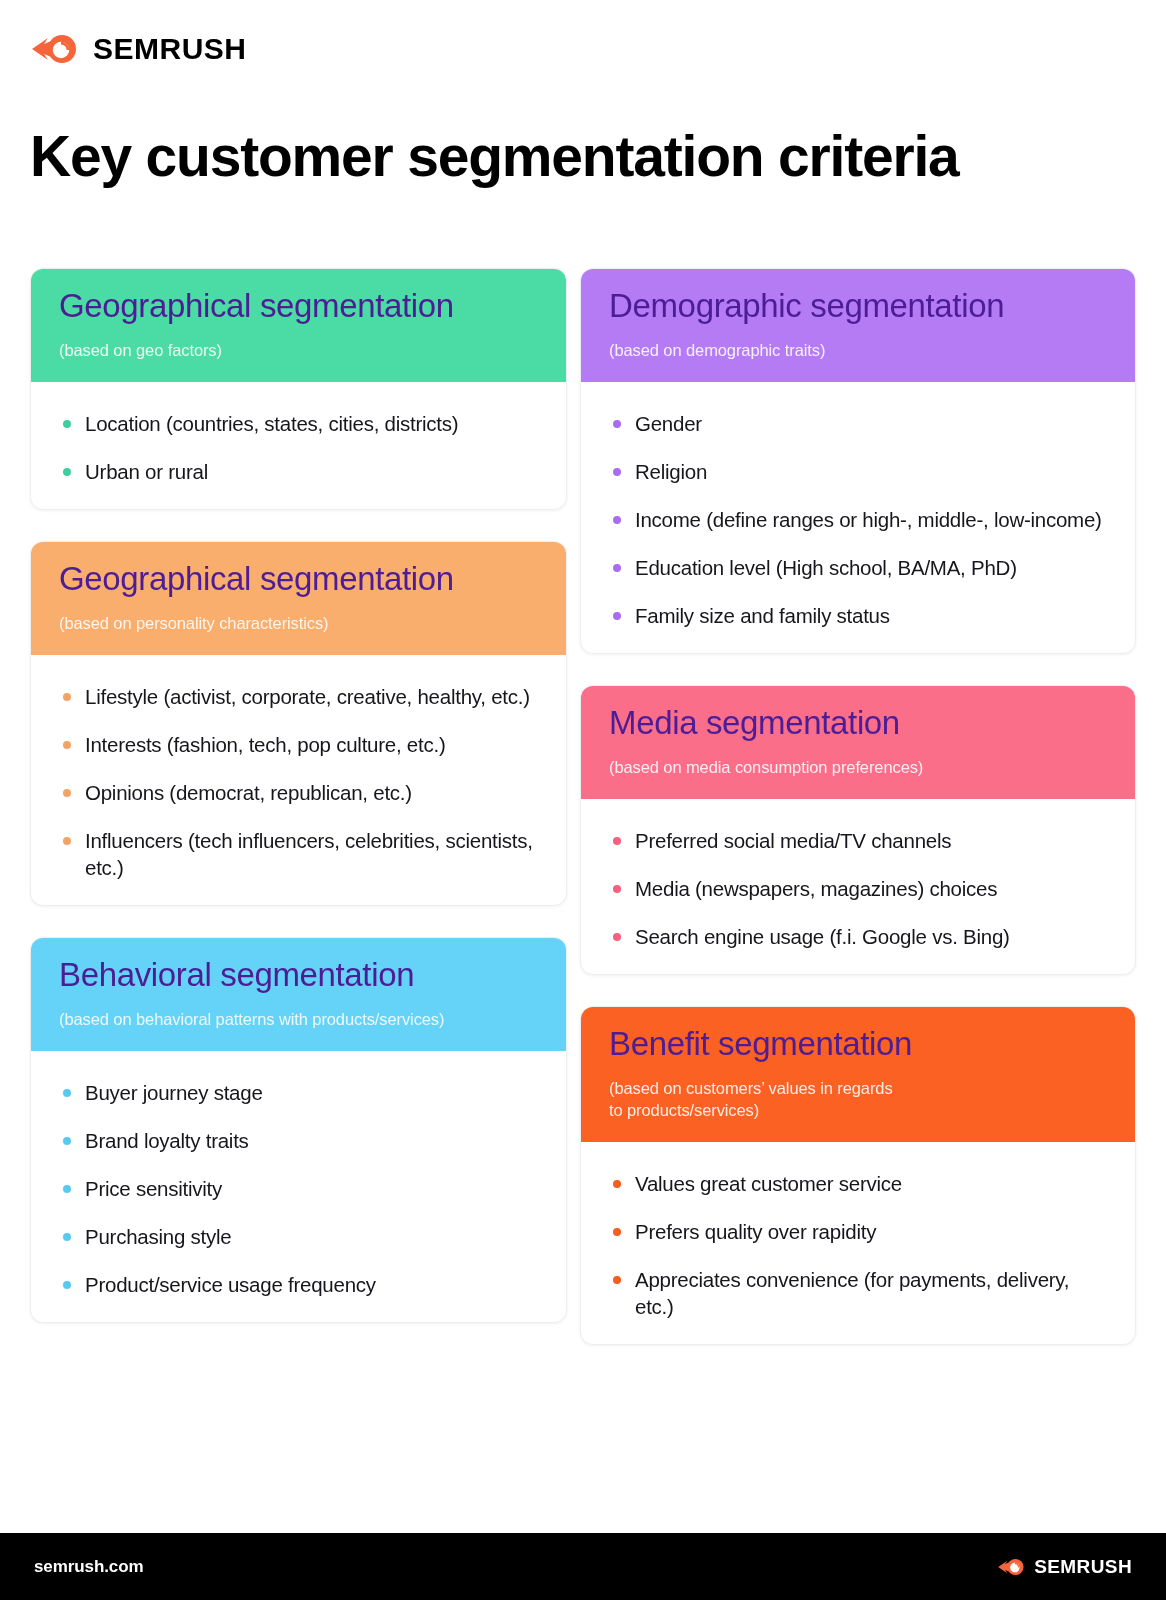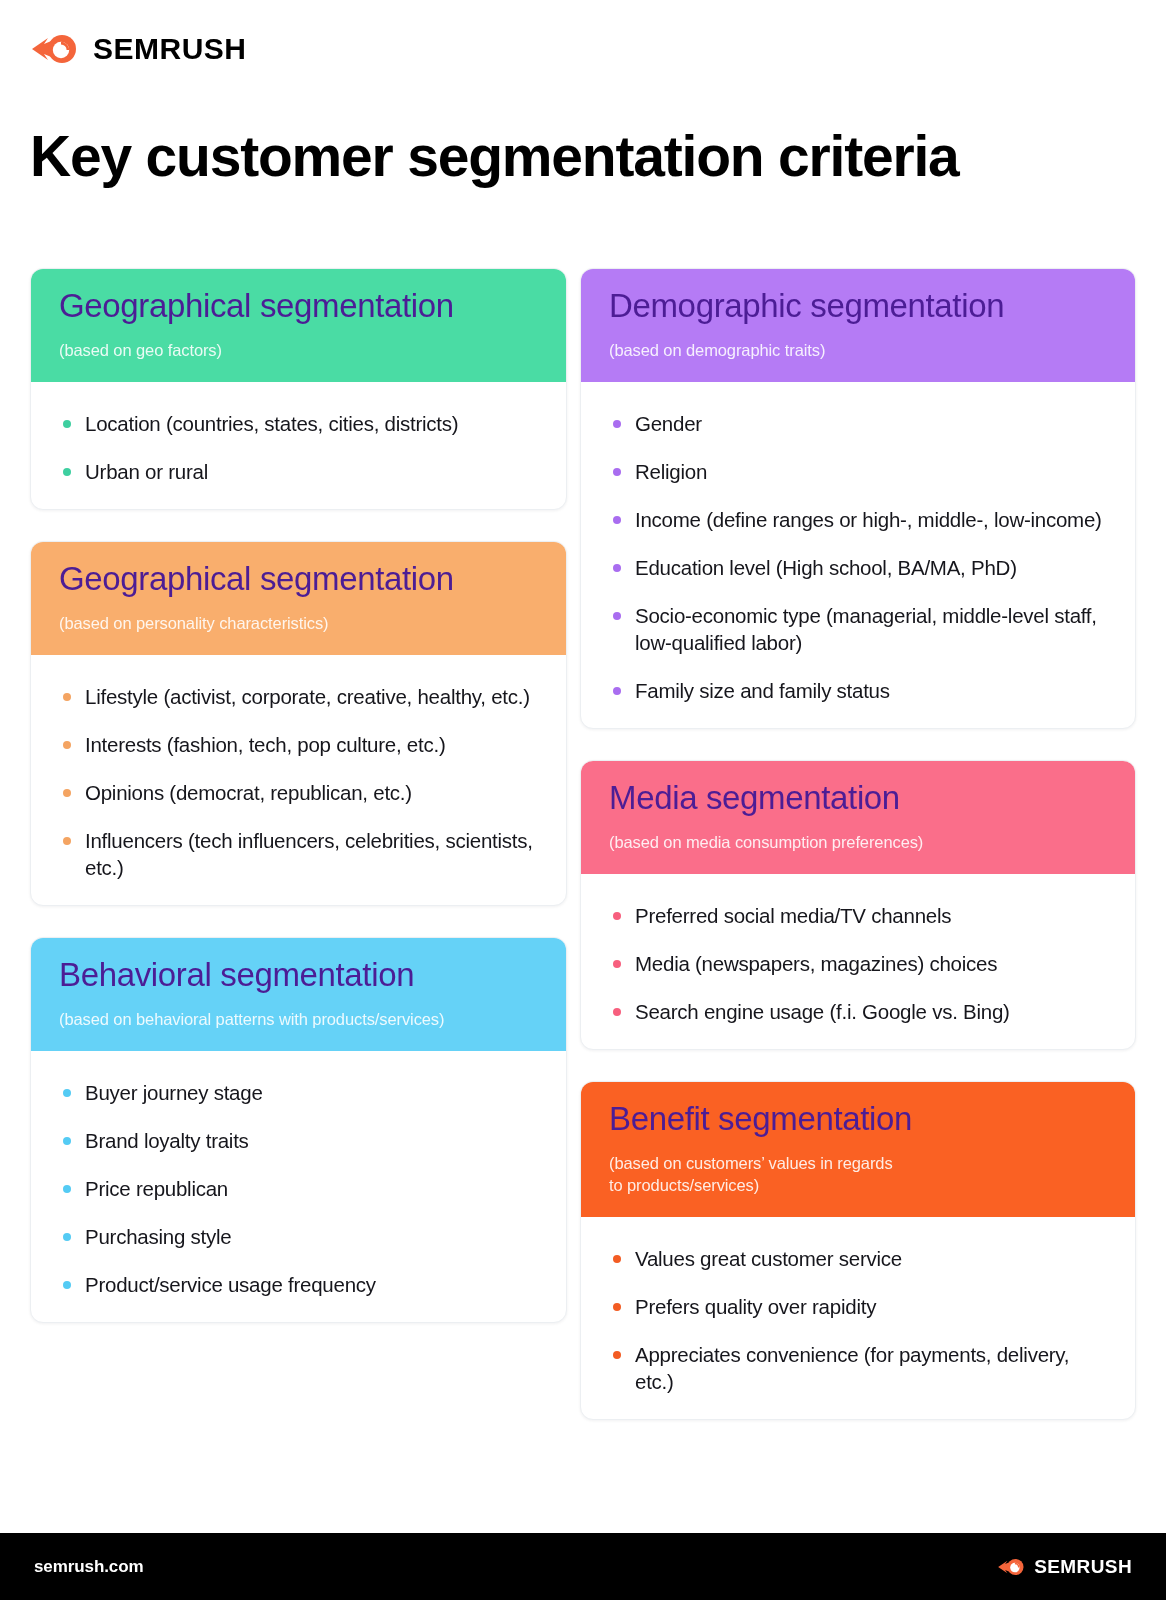--- a/index.html
+++ b/index.html
@@ -114,41 +114,40 @@
       </div>
       <div class="card">
         <div class="card-head" style="background: rgb(101, 210, 247);">
           <div class="card-title">Behavioral segmentation</div>
           <div class="card-sub" style="white-space: pre-line;">(based on behavioral patterns with products/services)</div>
         </div>
         <div class="card-body">
           <ul class="bullets">
             <li><span class="dot" style="background: rgb(84, 203, 244);"></span><span>Buyer journey stage</span></li>
             <li><span class="dot" style="background: rgb(84, 203, 244);"></span><span>Brand loyalty traits</span></li>
-            <li><span class="dot" style="background: rgb(84, 203, 244);"></span><span>Price republican</span></li>
+            <li><span class="dot" style="background: rgb(84, 203, 244);"></span><span>Price sensitivity</span></li>
             <li><span class="dot" style="background: rgb(84, 203, 244);"></span><span>Purchasing style</span></li>
             <li><span class="dot" style="background: rgb(84, 203, 244);"></span><span>Product/service usage frequency</span></li>
           </ul>
         </div>
       </div>
     </div>
 
   <div class="col-right">
       <div class="card">
         <div class="card-head" style="background: rgb(181, 123, 245);">
           <div class="card-title">Demographic segmentation</div>
           <div class="card-sub" style="white-space: pre-line;">(based on demographic traits)</div>
         </div>
         <div class="card-body">
           <ul class="bullets">
             <li><span class="dot" style="background: rgb(169, 109, 240);"></span><span>Gender</span></li>
             <li><span class="dot" style="background: rgb(169, 109, 240);"></span><span>Religion</span></li>
             <li><span class="dot" style="background: rgb(169, 109, 240);"></span><span>Income (define ranges or high-, middle-, low-income)</span></li>
             <li><span class="dot" style="background: rgb(169, 109, 240);"></span><span>Education level (High school, BA/MA, PhD)</span></li>
-            <li><span class="dot" style="background: rgb(169, 109, 240);"></span><span>Socio-economic type (managerial, middle-level staff, low-qualified labor)</span></li>
             <li><span class="dot" style="background: rgb(169, 109, 240);"></span><span>Family size and family status</span></li>
           </ul>
         </div>
       </div>
       <div class="card">
         <div class="card-head" style="background: rgb(250, 110, 138);">
           <div class="card-title">Media segmentation</div>
           <div class="card-sub" style="white-space: pre-line;">(based on media consumption preferences)</div>
         </div>
         <div class="card-body">

